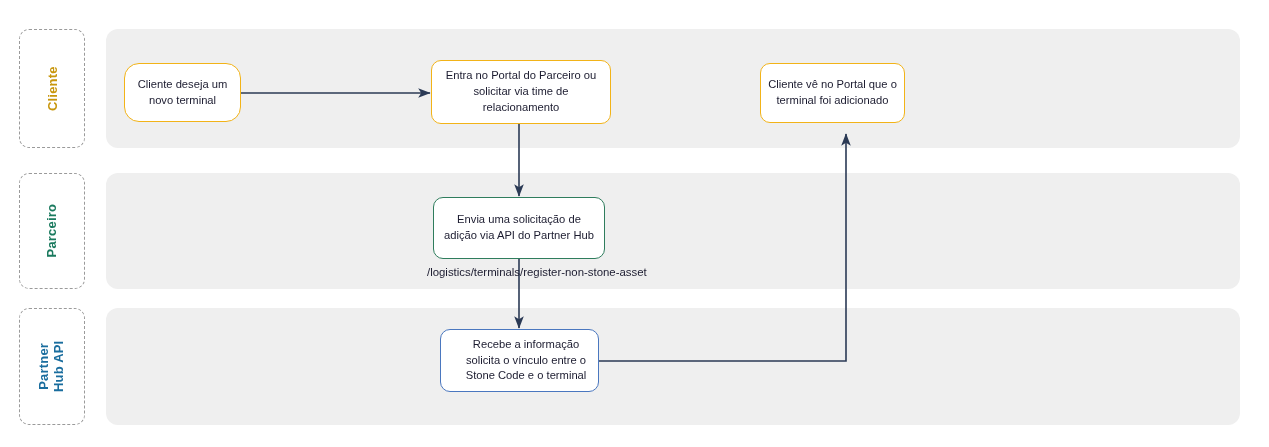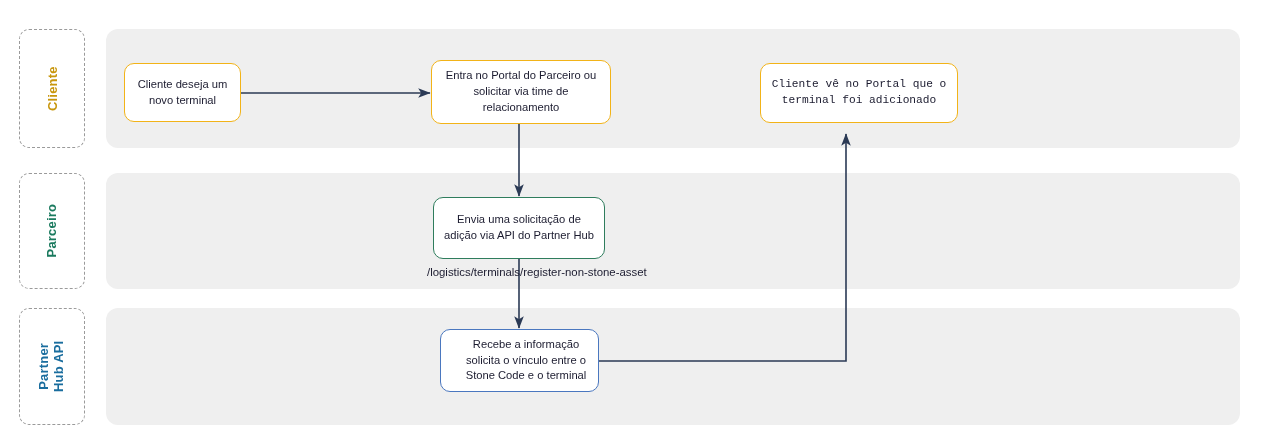--- a/index.html
+++ b/index.html
@@ -121,29 +121,29 @@
 
     <line x1="241" y1="93" x2="430" y2="93" stroke="#2b3a55" stroke-width="1.6" marker-end="url(#arrowhead)"></line>
 
     <line x1="519" y1="124" x2="519" y2="196" stroke="#2b3a55" stroke-width="1.6" marker-end="url(#arrowhead)"></line>
 
     <line x1="519" y1="259" x2="519" y2="328" stroke="#2b3a55" stroke-width="1.6" marker-end="url(#arrowhead)"></line>
 
     <path d="M599,361 L846,361 L846,134" fill="none" stroke="#2b3a55" stroke-width="1.6" marker-end="url(#arrowhead)"></path>
   </svg>
 
-  <div class="node yellow" style="left:124px; top:63px; width:117px; height:59px;">
+  <div class="node yellow" style="left:124px; top:63px; width:117px; height:59px;border-radius:15px;">
     <span>Cliente deseja um novo terminal</span>
   </div>
 
   <div class="node yellow" style="left:431px; top:60px; width:180px; height:64px;">
     <span>Entra no Portal do Parceiro ou solicitar via time de relacionamento</span>
   </div>
 
-  <div class="node yellow" style="left:760px; top:63px; width:198px; height:60px;font-family:Liberation Mono, monospace;">
+  <div class="node yellow" style="left:760px; top:63px; width:145px; height:60px;">
     <span>Cliente vê no Portal que o terminal foi adicionado</span>
   </div>
 
   <div class="node green" style="left:433px; top:197px; width:172px; height:62px;">
     <span>Envia uma solicitação de adição via API do Partner Hub</span>
   </div>
 
   <div class="node blue" style="left:440px; top:329px; width:159px; height:63px;padding-left:20px;">
     <span>Recebe a informação solicita o vínculo entre o Stone Code e o terminal</span>
   </div>

